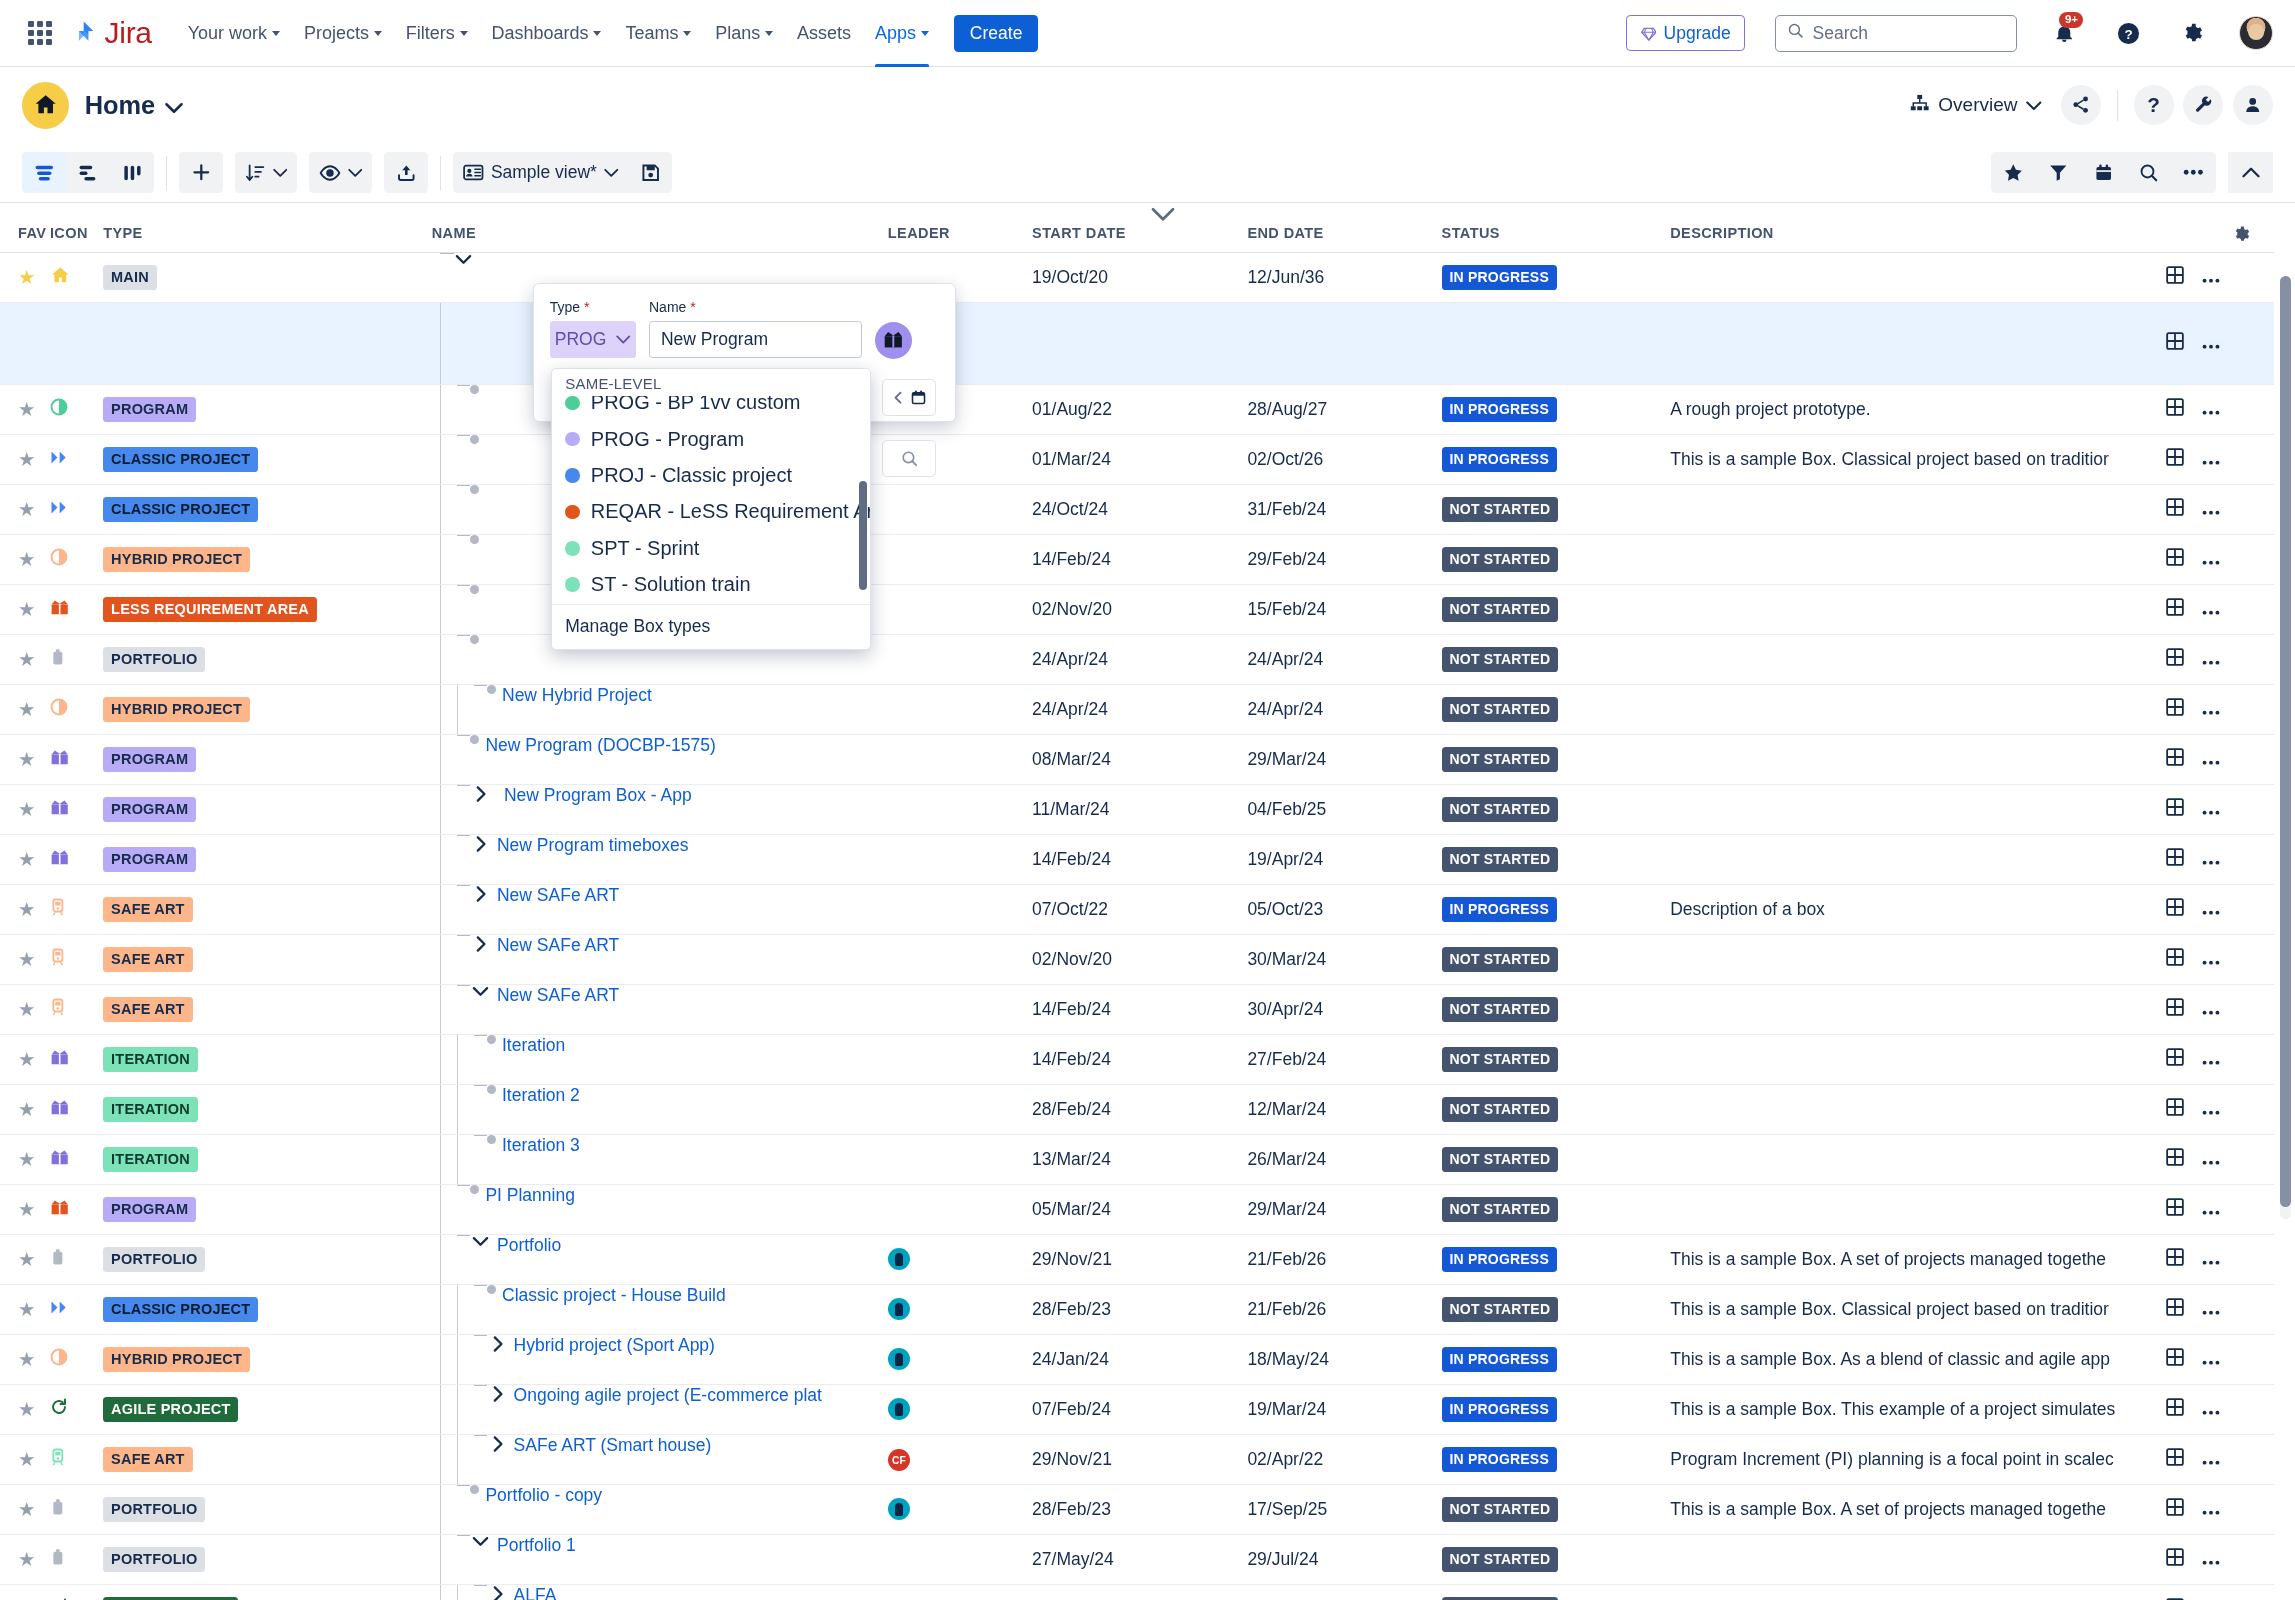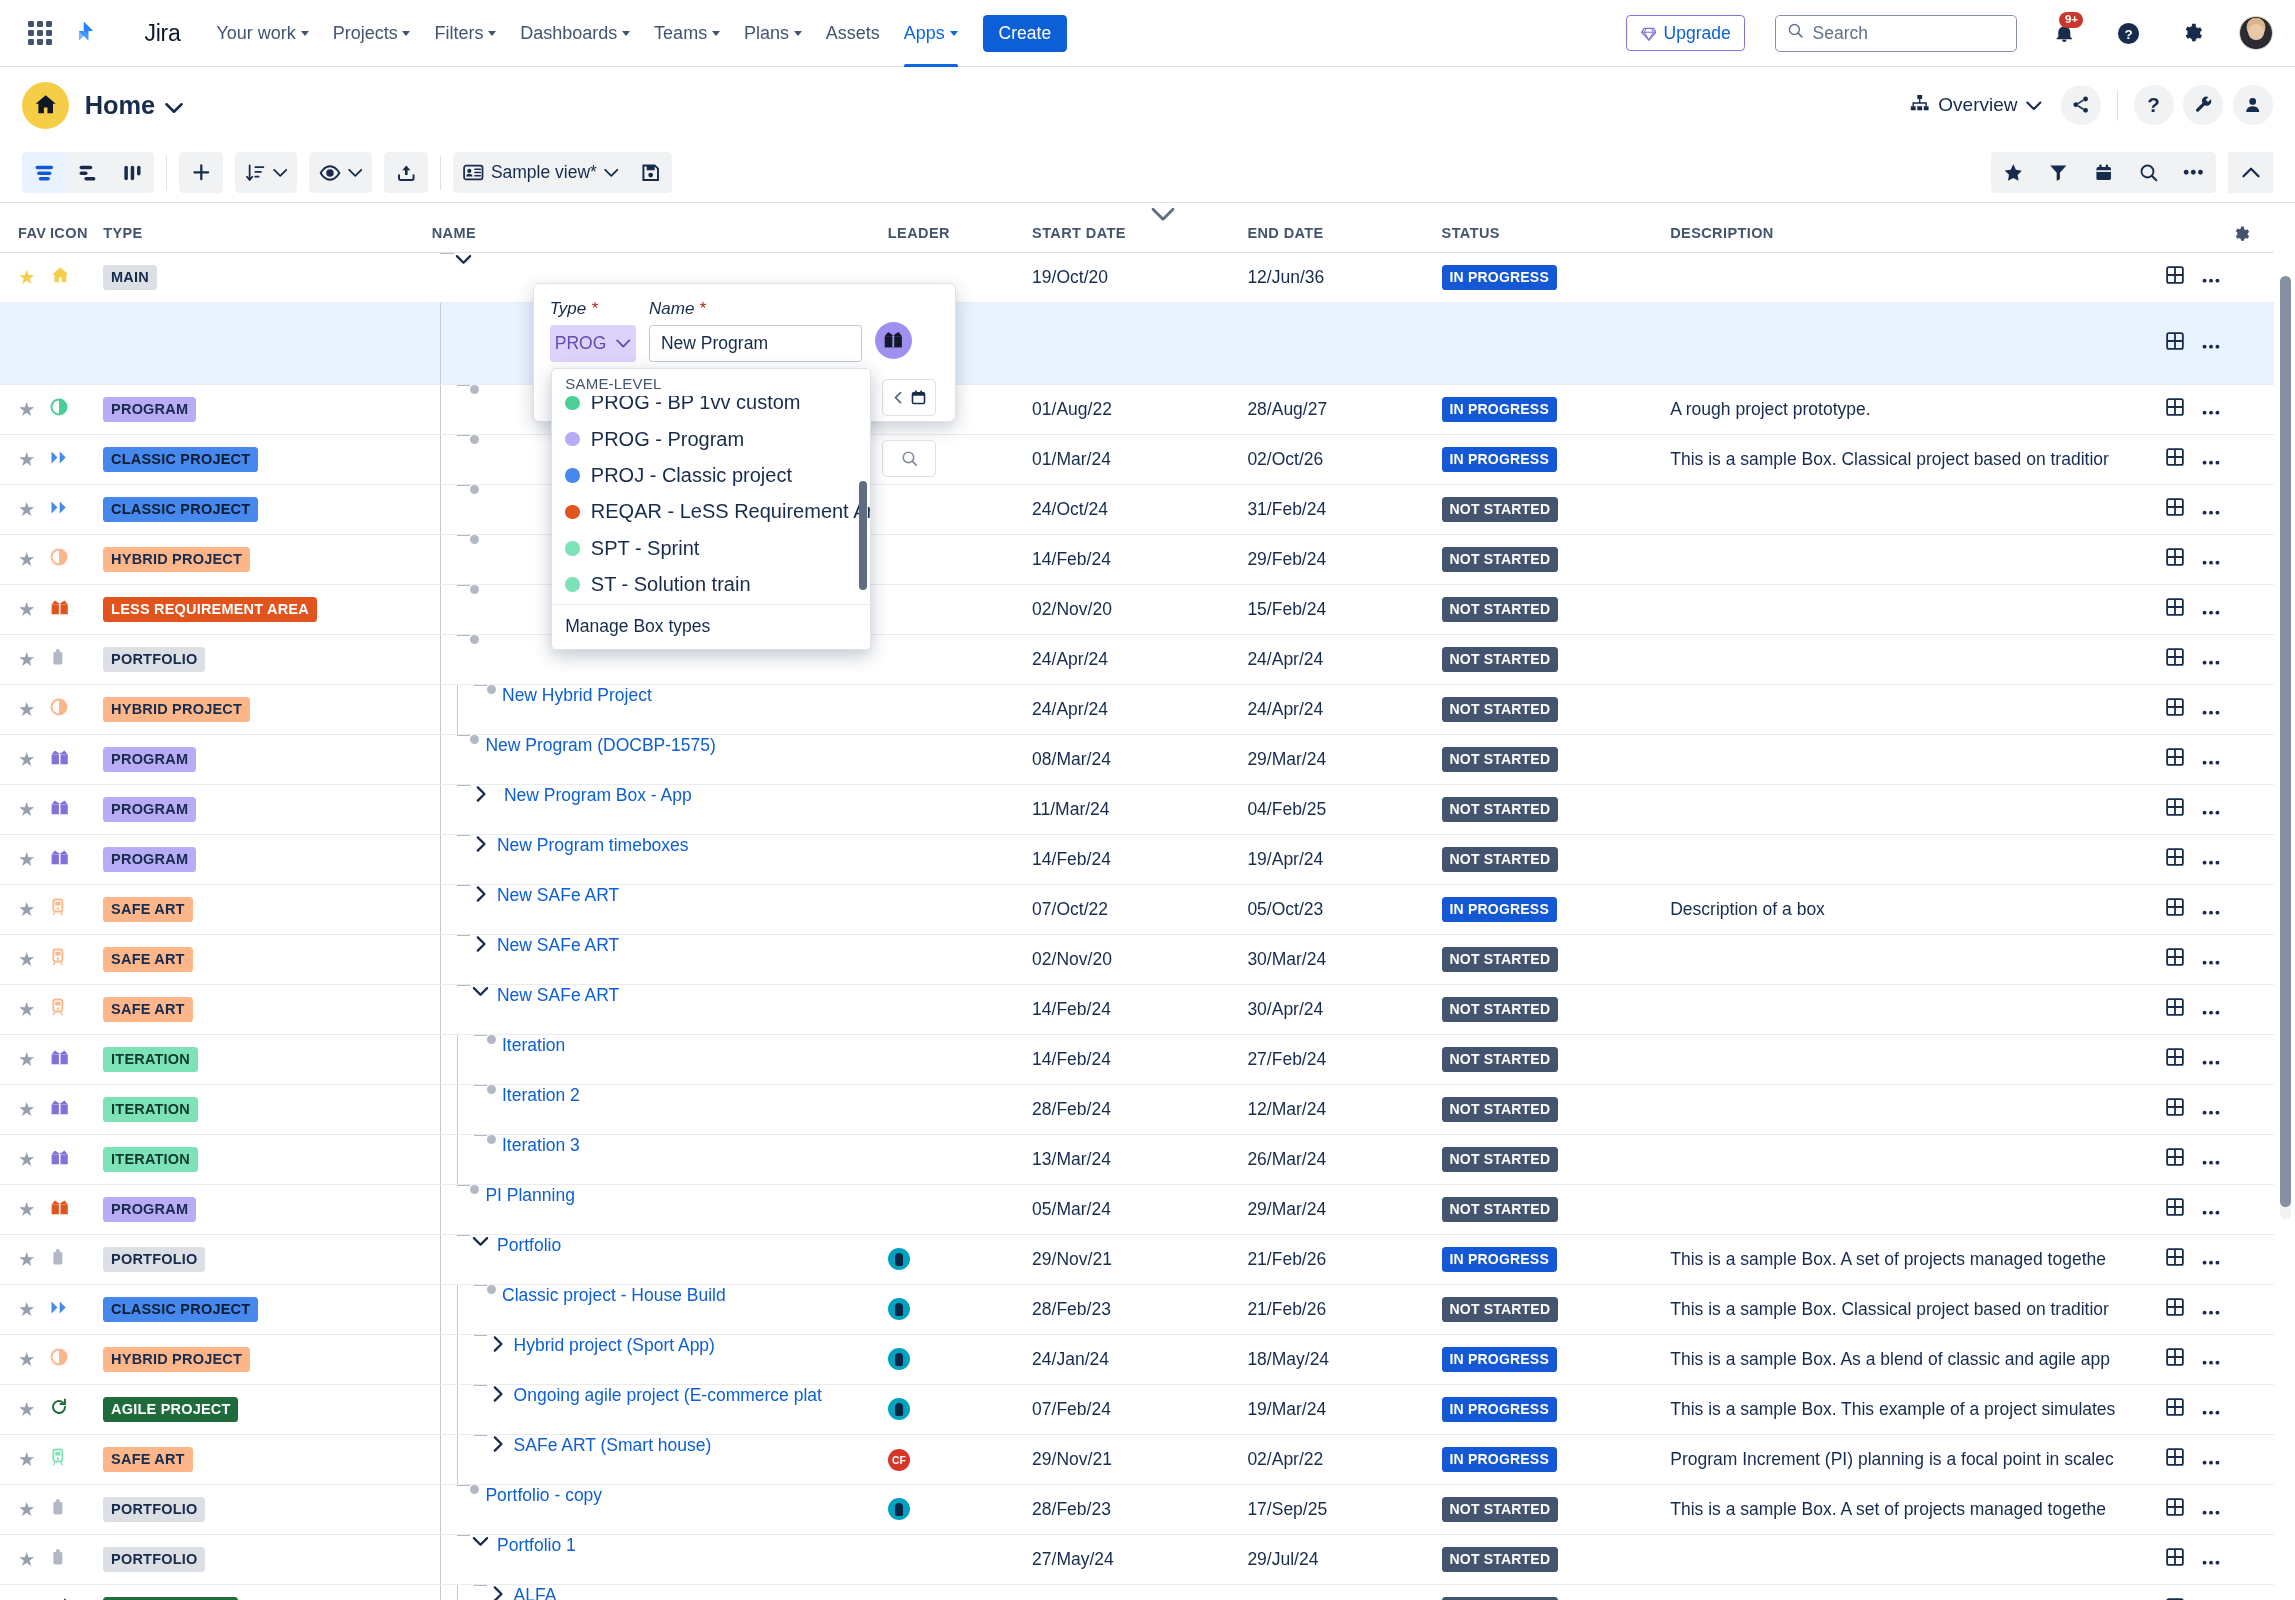--- a/index.html
+++ b/index.html
@@ -21,21 +21,21 @@
     padding: 0 22px;
     border-bottom: 1.2px solid #dfe1e6;
     background: #fff;
     gap: 0;
   }
   .appswitcher { width: 36px; height: 36px; display: flex; align-items: center; justify-content: center; border-radius: 4.2px; cursor: pointer; }
   .grid9 { display: grid; grid-template-columns: repeat(3, 5.4px); grid-template-rows: repeat(3, 5.4px); gap: 3.6px; }
   .grid9 i { background: #44546f; border-radius: 1.2px; display:block; width:5.4px; height:5.4px;}
   .jiralogo { display: flex; align-items: center; gap: 7.9px; margin-left: 13.3px; margin-right: 24px; cursor: pointer;}
   .jiralogo .mark { width: 25.4px; height: 25.4px; position: relative; }
-  .jiralogo .word { font-size: 23px; font-weight: 400; letter-spacing: -0.3px; color: #0f172a; font-family: "Liberation Sans", sans-serif; margin-left: 40px; }
+  .jiralogo .word { font-size: 30px; font-weight: 400; letter-spacing: -0.3px; color: #b91c1c; font-family: "Liberation Sans", sans-serif; }
   .navitems { display: flex; align-items: center; gap: 0; height: 67px; }
   .navitem {
     display: flex; align-items: center; gap: 4.8px;
     padding: 0 12px; height: 67px; font-size: 18px; color: #44546f; cursor: pointer;
     position: relative;
   }
   .navitem.active { color: #0c66e4; }
   .navitem.active:after { content:""; position:absolute; left:12px; right:12px; bottom:0; height:3px; background:#0c66e4; border-radius:1.8px 1.8px 0 0; }
   .caret { width: 0; height: 0; border-left: 4.8px solid transparent; border-right: 4.8px solid transparent; border-top: 5.4px solid currentColor; margin-top:1.8px; }
   .createbtn {
@@ -180,21 +180,21 @@
   .vscroll i { position:absolute; left:0; top:0; width:11px; height:931px; background:#8590a2; border-radius:6px; display:block;}
   .col-settings { position:absolute; right:24px; top:22px; cursor:pointer; }
 
   
   .dialog {
     position:absolute; left:533px; top:283px; width:423px; height:139px;
     background:#fff; border:1.2px solid #dfe1e6; border-radius:6px;
     box-shadow: 0 6px 18px rgba(9,30,66,0.22); z-index: 20; padding: 14.5px 15.7px;
   }
   .fieldrow { display:flex; align-items:flex-start; gap:13.3px; }
-  .flabel { font-size:17px; color:#172b4d; margin-bottom:6px; display:block;font-style:italic; }
+  .flabel { font-size:14px; color:#172b4d; margin-bottom:6px; display:block; }
   .req { color:#ae2a19; }
   .typeselect {
     background:#dcd2fa; border:none; border-radius:3.6px; height:37px; min-width:86px;
     display:flex;align-items:center;justify-content:center;gap:9.7px; color:#5e4db2; font-size:17.5px; cursor:pointer;
   }
   .nameinput {
     border:1.2px solid #c1c7d0; border-radius:3.6px; height:37px; width:213px; padding:0 11px;
     font-size:17.5px; font-family:"Liberation Sans", sans-serif; color:#172b4d; outline:none; background:#fff;
   }
   .boxavatar {

